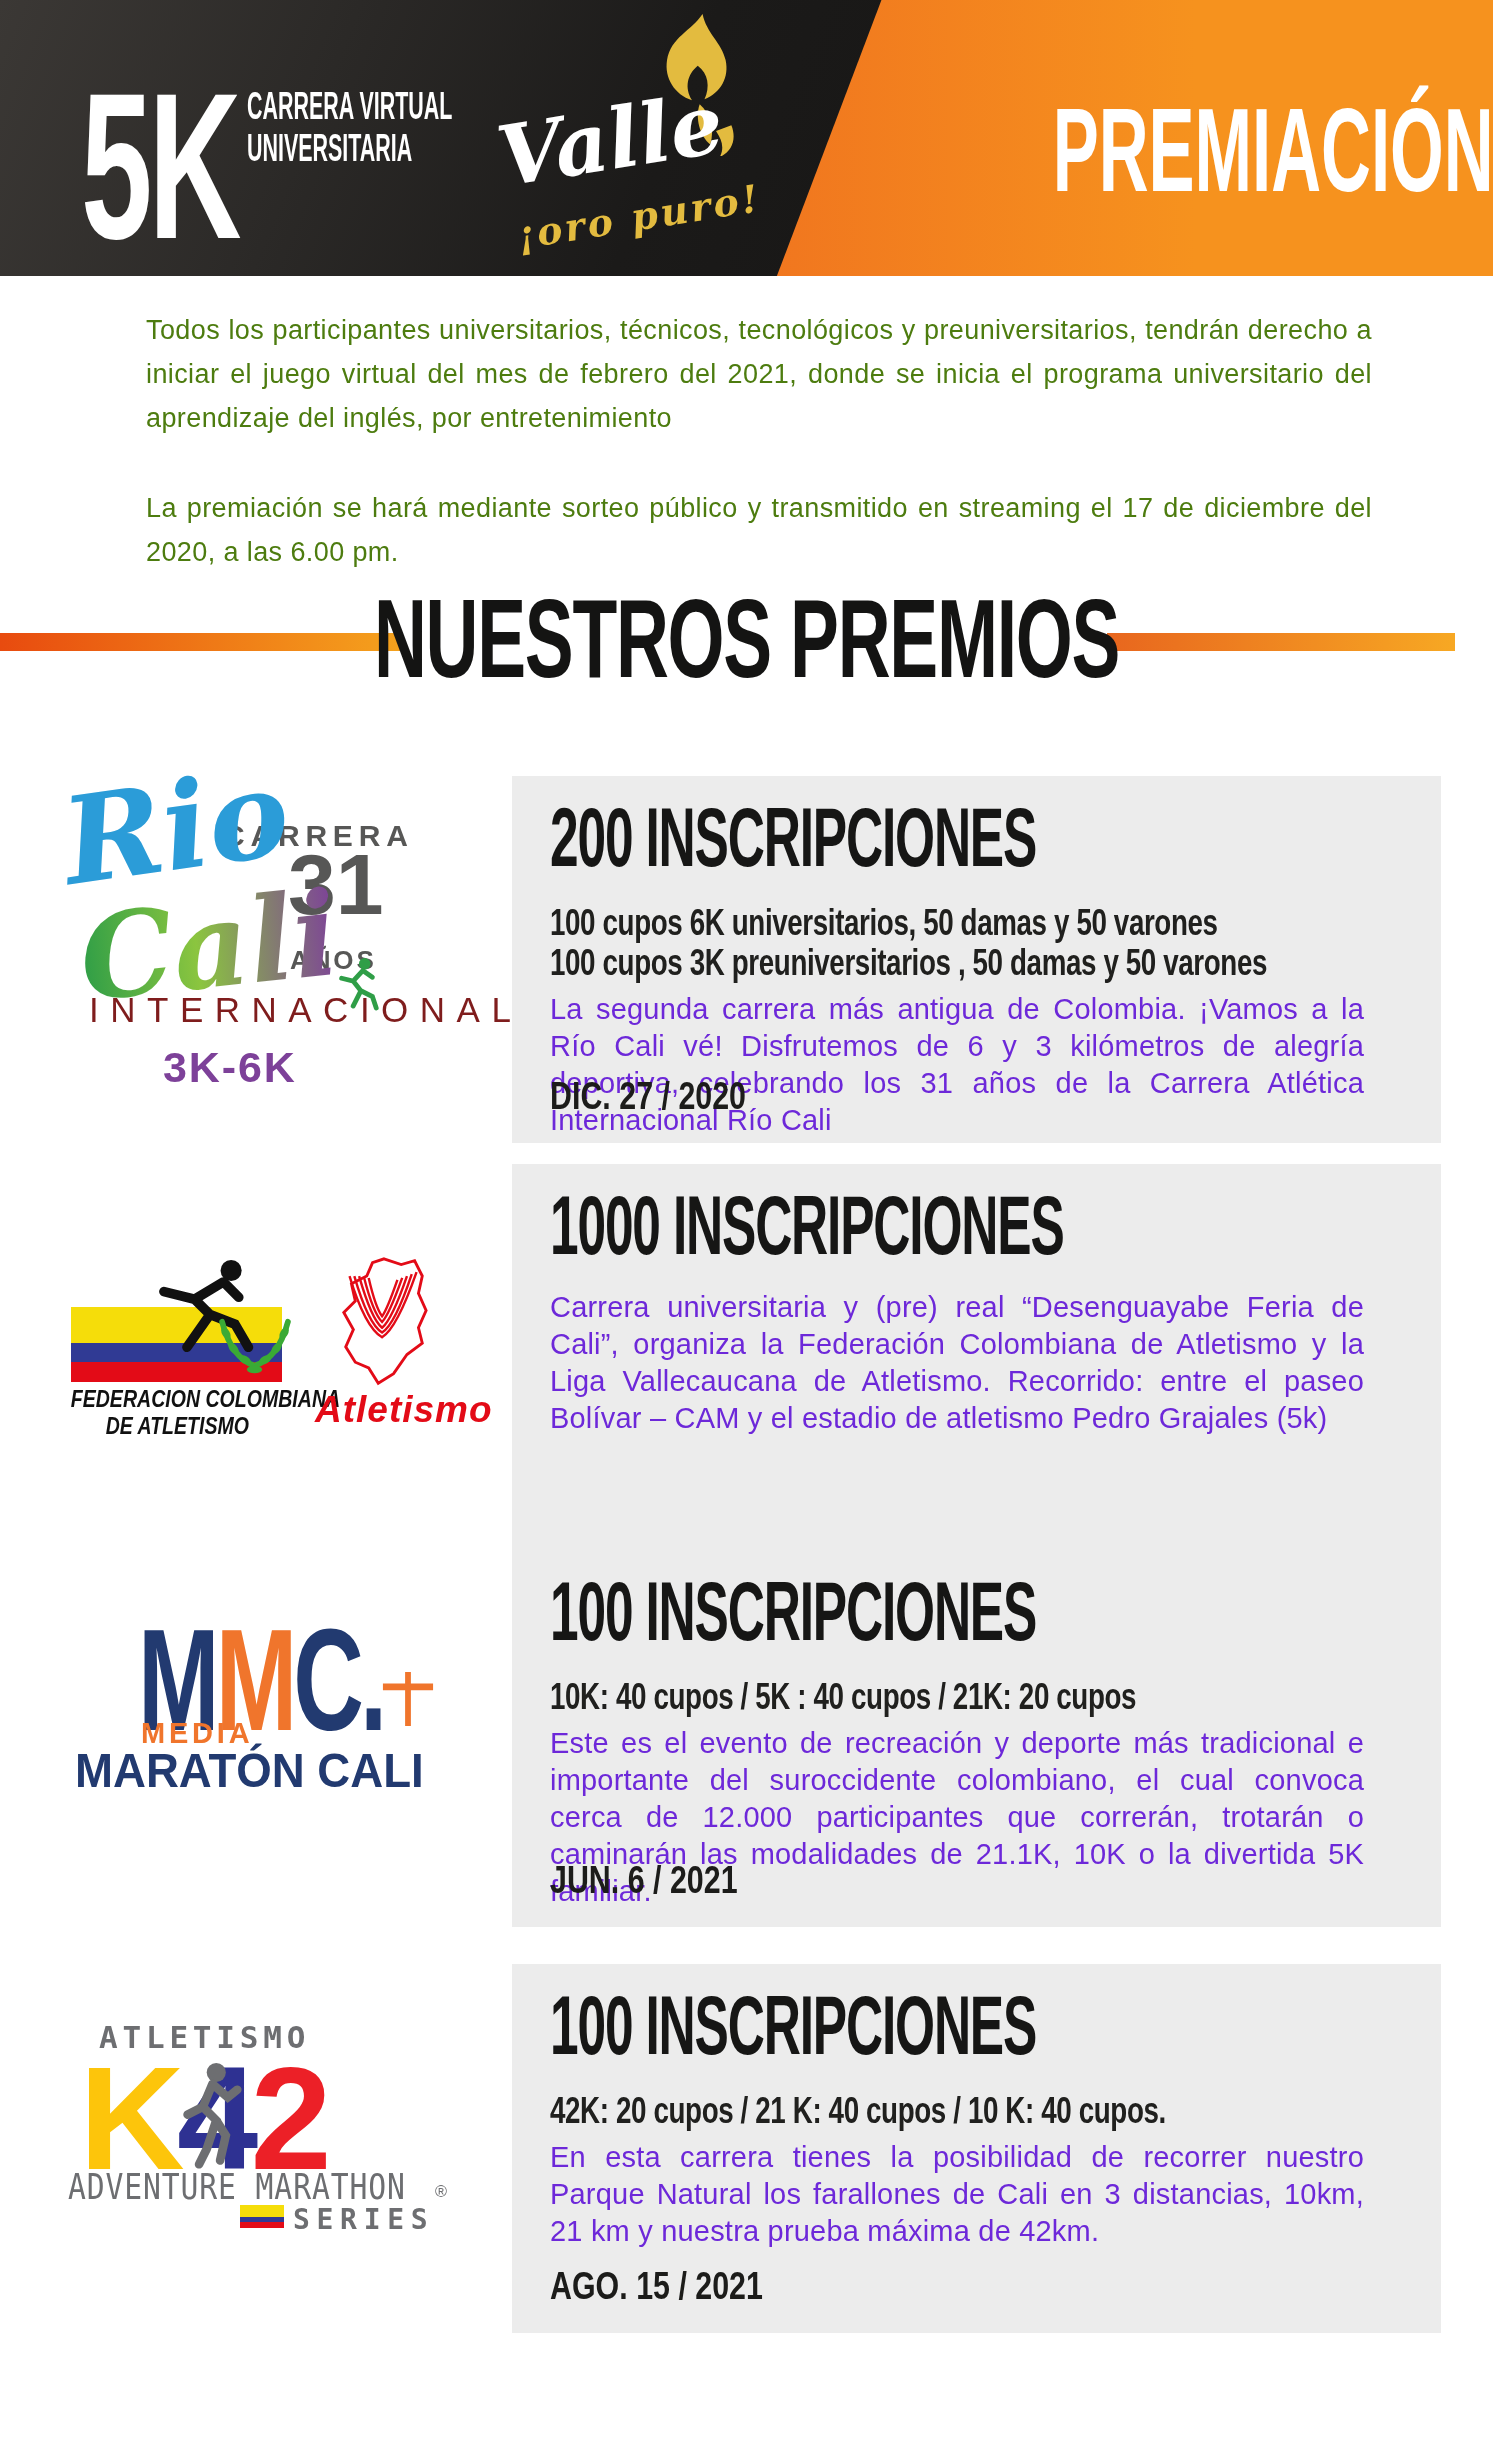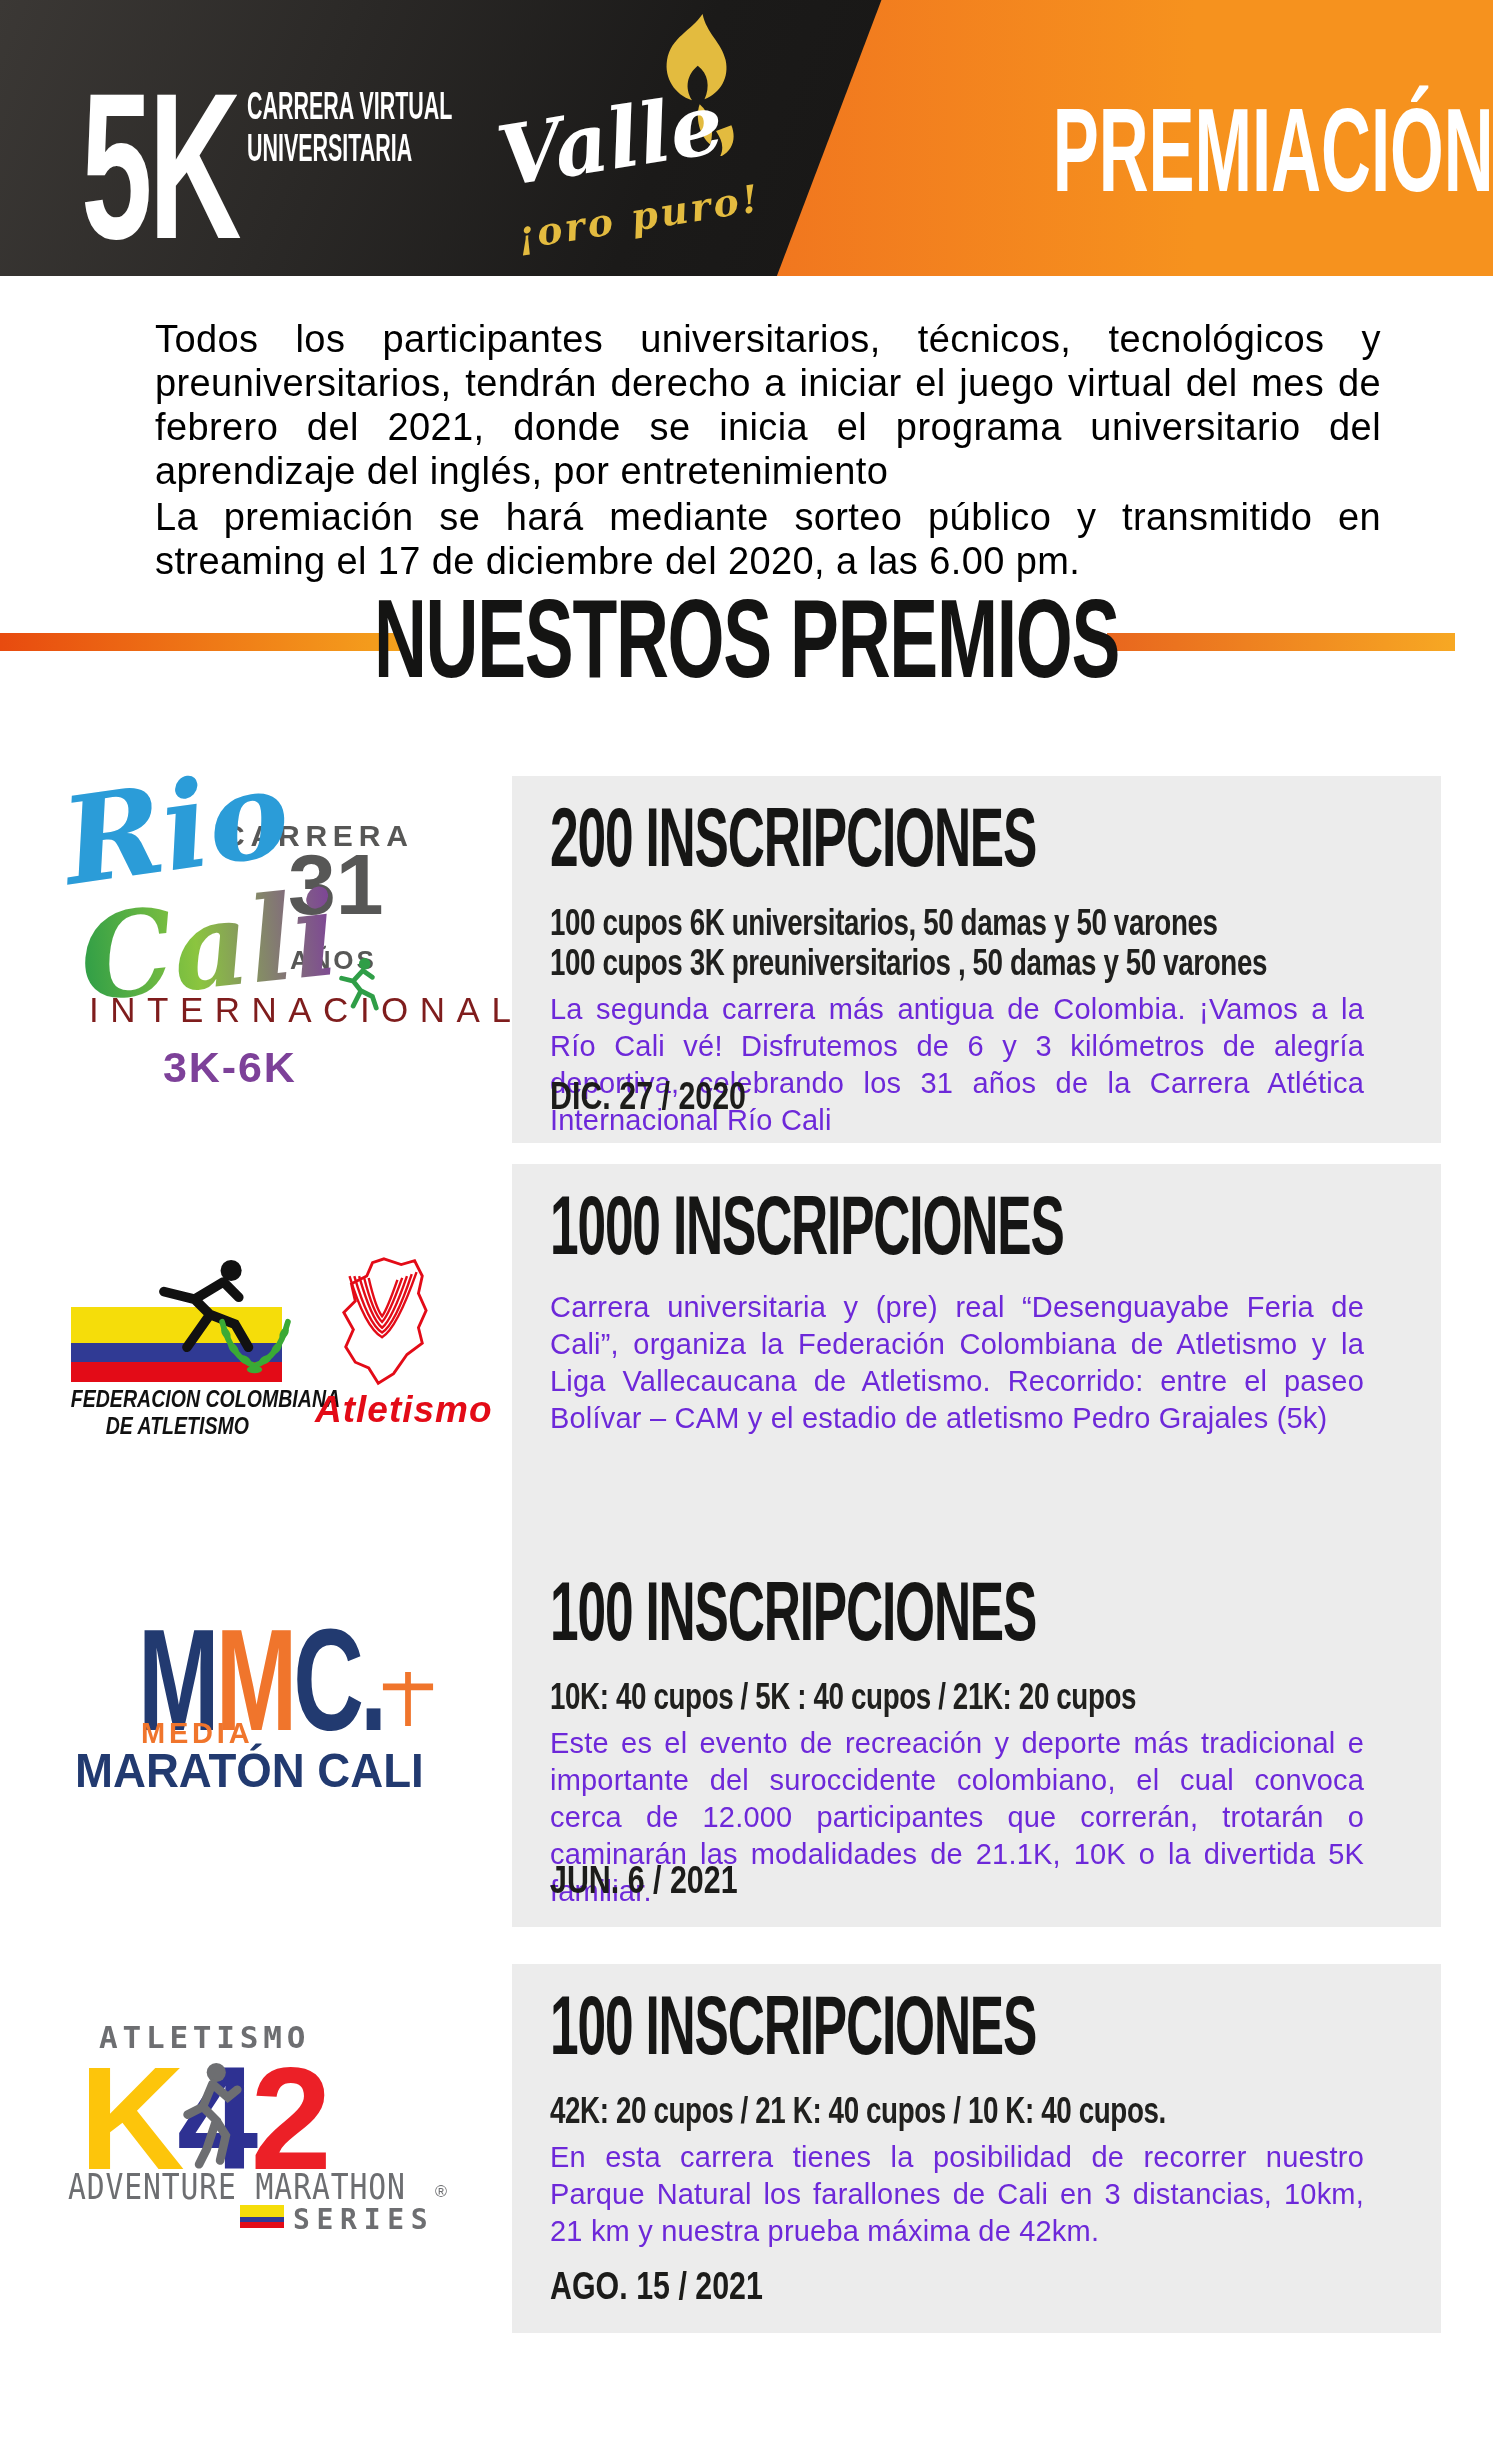--- a/index.html
+++ b/index.html
@@ -26,22 +26,22 @@
   .banner-title .cxc{transform:scaleX(0.58);}
 
   .valle-logo{position:absolute;left:495px;top:5.8px;width:255px;height:264px;}
   .valle-script{position:absolute;left:1.9px;top:85px;font-family:"DejaVu Serif",serif;
           font-style:italic;font-weight:900;font-size:83px;color:#fff;transform:rotate(-9deg);}
   .valle-tagline{position:absolute;left:21px;top:188px;font-family:"DejaVu Serif",serif;
           font-style:italic;font-weight:700;font-size:38px;color:#e3bb3f;letter-spacing:2.9px;
           transform:rotate(-9deg);white-space:nowrap;}
 
   
-  .intro-p{position:absolute;left:138px;width:1226px;margin:17px;font-size:38px;line-height:44px;
-          text-align:justify;color:#000000;letter-spacing:0.4px;font-weight:400;}
+  .intro-p{position:absolute;left:138px;width:1226px;margin:8px;font-size:27px;line-height:44px;
+          text-align:justify;color:#4d7c0f;letter-spacing:0.4px;font-weight:400;}
 
   
   .section-title{position:absolute;left:0;top:584px;width:1494px;text-align:center;
           font-size:111px;font-weight:900;color:#141413;line-height:1;}
   .section-title .cxc{transform:scaleX(0.66);letter-spacing:-1.9px;}
   .bar{position:absolute;top:633px;height:18px;}
   .bar-left{left:0;width:402px;background:linear-gradient(90deg,#e84b0f,#f5a21d);}
   .bar-right{left:1107px;width:348px;background:linear-gradient(90deg,#e8661e,#f7a823);}
 
   

